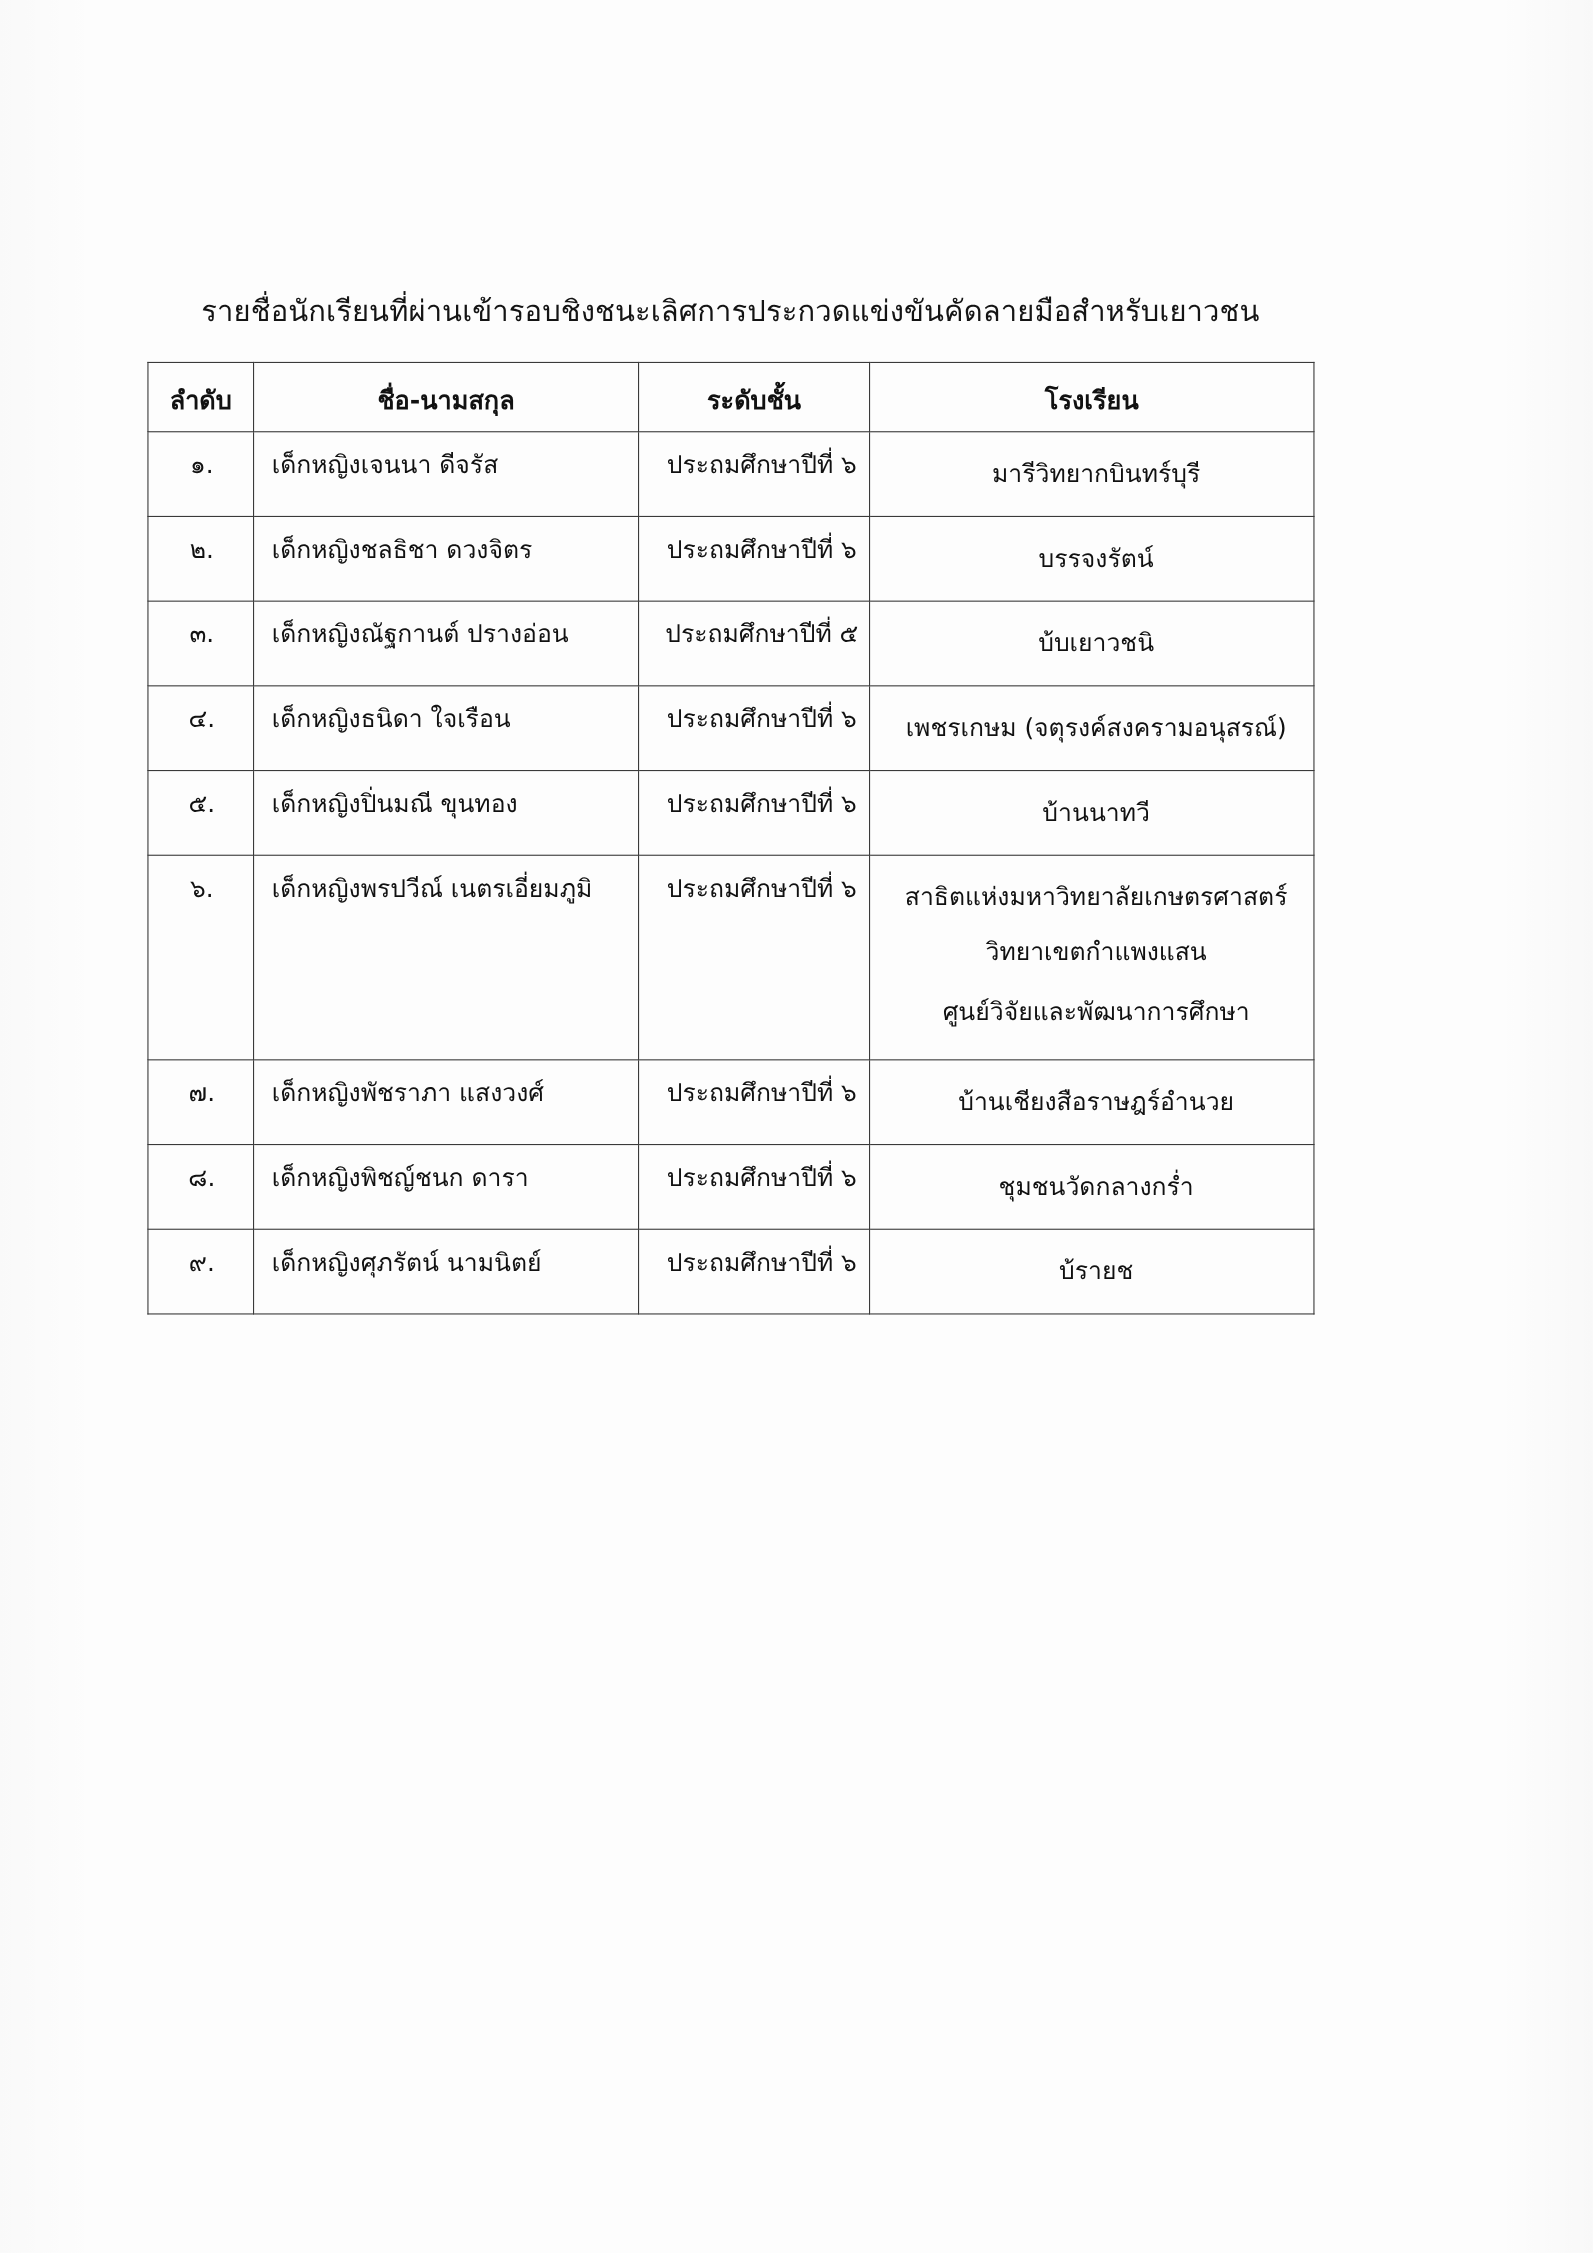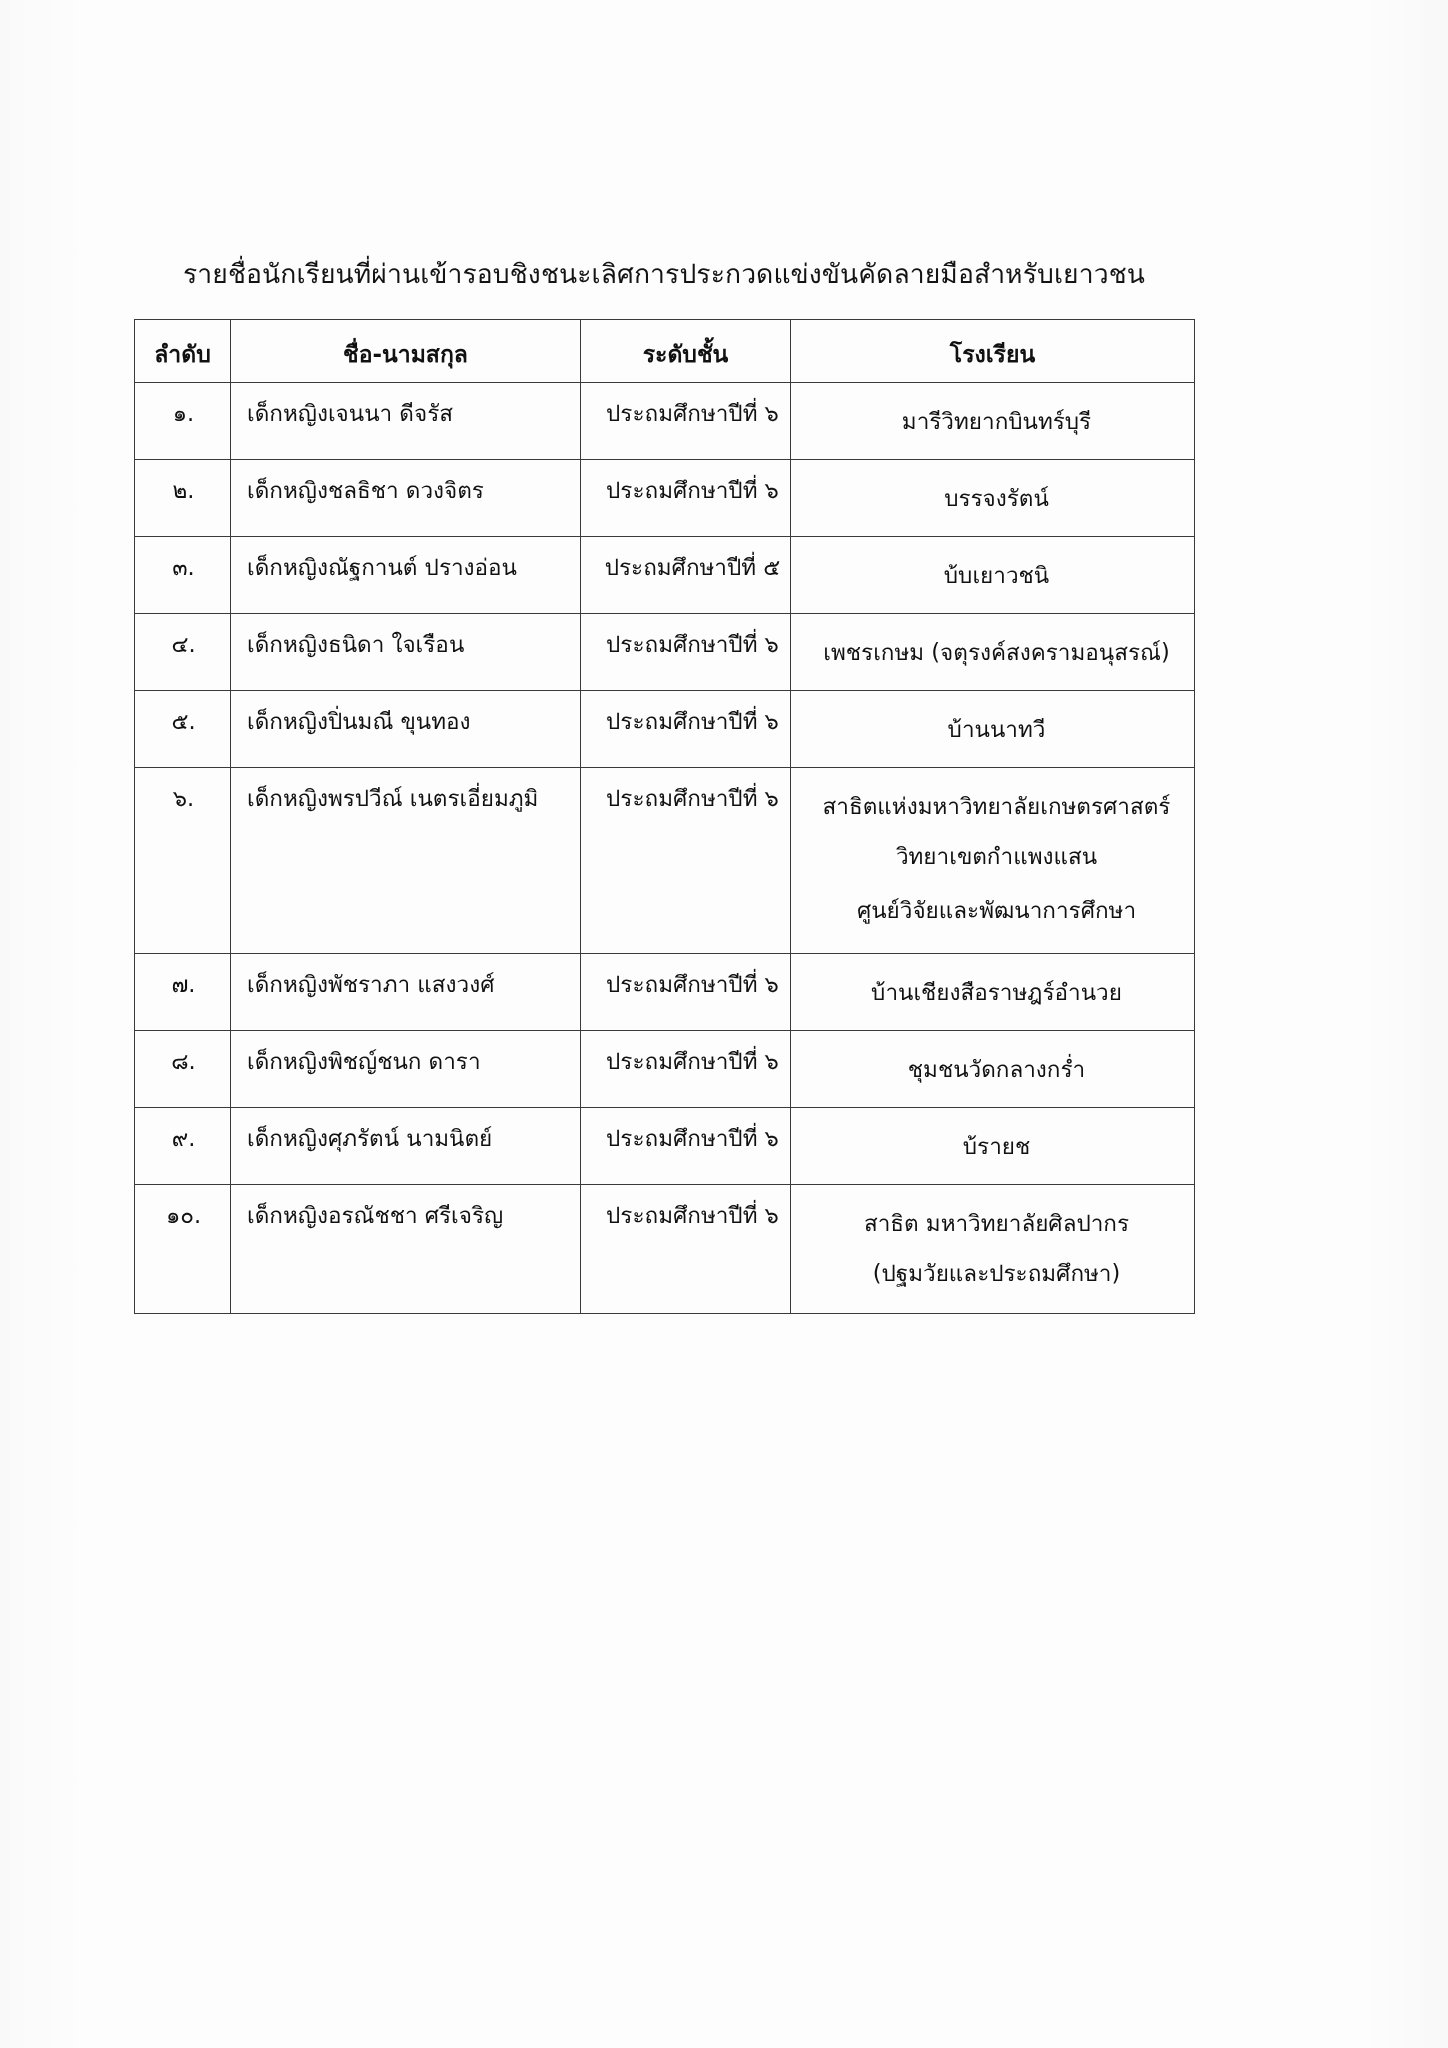--- a/index.html
+++ b/index.html
@@ -28,21 +28,21 @@
     position:absolute;
     inset:0;
     background:
       linear-gradient(90deg, rgba(0,0,0,0.015) 0%, rgba(0,0,0,0) 6%, rgba(0,0,0,0) 94%, rgba(0,0,0,0.02) 100%);
     pointer-events:none;
   }
 
   .doc {
     position: absolute;
     left: 0;
-    top: 8px;
+    top: 18px;
     width: 1328px;
   }
 
   .title-block {
     text-align: center;
     padding-top: 238px;
   }
   .title-line {
     font-size: 26.5px;
     line-height: 56px;
@@ -286,34 +286,17 @@
             </td>
             <td class="grade">
               <span class="cell-txt nowrap">ประถมศึกษาปีที่ ๖</span>
             </td>
             <td class="school">
               <span class="cell-txt">
                 <span class="school-line nowrap">บ้รายช</span>
               </span>
             </td>
           </tr>
-          <tr class="tall-2">
-            <td class="no">
-              <span class="cell-txt">๑๐.</span>
-            </td>
-            <td class="name">
-              <span class="cell-txt nowrap">เด็กหญิงอรณัชชา  ศรีเจริญ</span>
-            </td>
-            <td class="grade">
-              <span class="cell-txt nowrap">ประถมศึกษาปีที่ ๖</span>
-            </td>
-            <td class="school">
-              <span class="cell-txt">
-                <span class="school-line nowrap">สาธิต มหาวิทยาลัยศิลปากร</span>
-                <span class="school-line nowrap">(ปฐมวัยและประถมศึกษา)</span>
-              </span>
-            </td>
-          </tr>
         </tbody>
     </table>
   </div>
 
 </div>
 
 </body></html>

